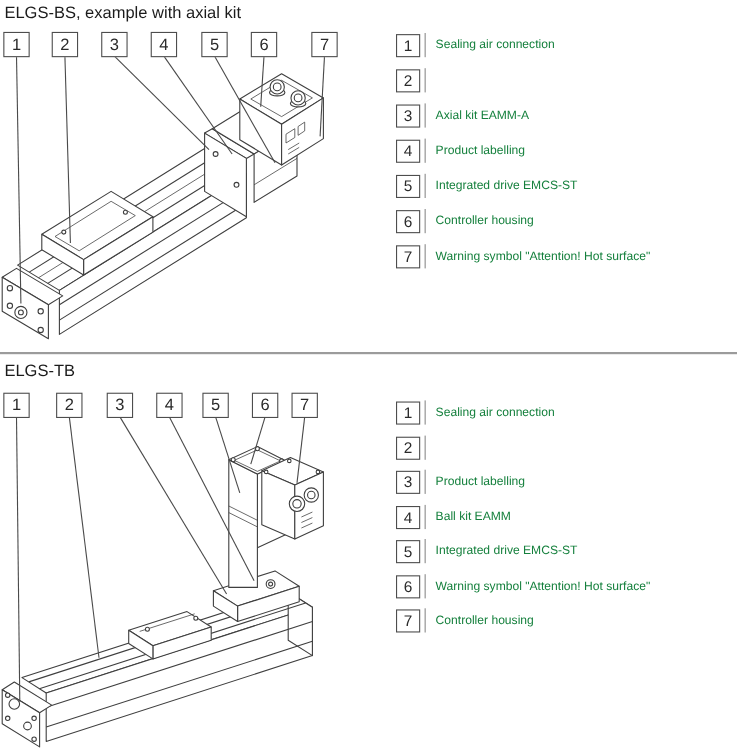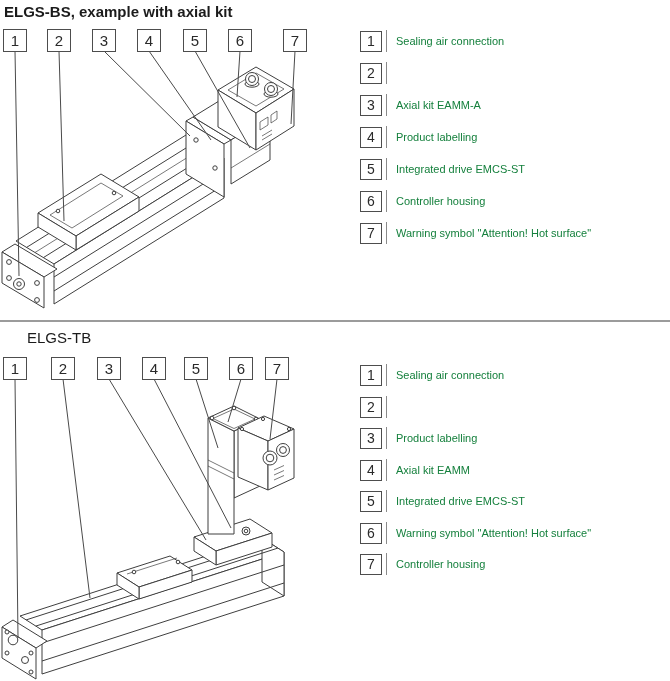--- a/index.html
+++ b/index.html
@@ -21,21 +21,21 @@
   svg.diagram line{stroke:#3f3f3f;stroke-width:1;}
   svg.diagram circle, svg.diagram ellipse{fill:#ffffff;stroke:#3f3f3f;stroke-width:1;}
   svg.diagram .thin{stroke-width:0.7;}
   svg.diagram .leader{stroke:#4a4a4a;stroke-width:1;}
 </style>
 </head>
 <body>
 
 <div class="page">
 
-  <div class="title" style="left:4px;top:3px;font-weight:bold;">ELGS-BS, example with axial kit</div>
+  <div class="title" style="left:4px;top:3px;">ELGS-BS, example with axial kit</div>
 
   <svg class="diagram" style="top:0;" width="360" height="322" viewBox="0 0 360 322">
 
     <g>
       <polygon points="16,241 186,135 224,158 54,264"></polygon>
       <polygon points="54,264 224,158 224,198 54,304"></polygon>
       <line x1="26.6" y1="247.4" x2="196.6" y2="141.4"></line>
       <line x1="43.4" y1="257.6" x2="213.4" y2="151.6"></line>
       <line x1="35" y1="252.5" x2="205" y2="146.5" class="thin"></line>
       <line x1="54" y1="277" x2="224" y2="171"></line>
@@ -145,21 +145,21 @@
     <span class="legend-label">Controller housing</span>
   </div>
   <div class="legend-row" style="top:222px;">
     <span class="legend-num">7</span>
     <span class="legend-sep"></span>
     <span class="legend-label">Warning symbol "Attention! Hot surface"</span>
   </div>
 
   <div class="divider"></div>
 
-  <div class="title" style="left:4px;top:329px;margin-left:23px;">ELGS-TB</div>
+  <div class="title" style="left:4px;top:329px;">ELGS-TB</div>
 
   <svg class="diagram" style="top:322px;" width="360" height="359" viewBox="0 0 360 359">
 
     <g>
       <polygon points="20,294 262,216 284,230 42,308"></polygon>
       <polygon points="42,308 284,230 284,274 42,352"></polygon>
       <polygon points="262,216 284,230 284,274 262,260"></polygon>
       <line x1="26.2" y1="297.9" x2="268.2" y2="219.9"></line>
       <line x1="35.8" y1="304.1" x2="277.8" y2="226.1"></line>
       <line x1="42" y1="321" x2="284" y2="243"></line>
@@ -255,21 +255,21 @@
     <span class="legend-sep"></span>
   </div>
   <div class="legend-row" style="top:427px;">
     <span class="legend-num">3</span>
     <span class="legend-sep"></span>
     <span class="legend-label">Product labelling</span>
   </div>
   <div class="legend-row" style="top:459px;">
     <span class="legend-num">4</span>
     <span class="legend-sep"></span>
-    <span class="legend-label">Axial kit EAMM</span>
+    <span class="legend-label">Ball kit EAMM</span>
   </div>
   <div class="legend-row" style="top:490px;">
     <span class="legend-num">5</span>
     <span class="legend-sep"></span>
     <span class="legend-label">Integrated drive EMCS-ST</span>
   </div>
   <div class="legend-row" style="top:522px;">
     <span class="legend-num">6</span>
     <span class="legend-sep"></span>
     <span class="legend-label">Warning symbol "Attention! Hot surface"</span>

